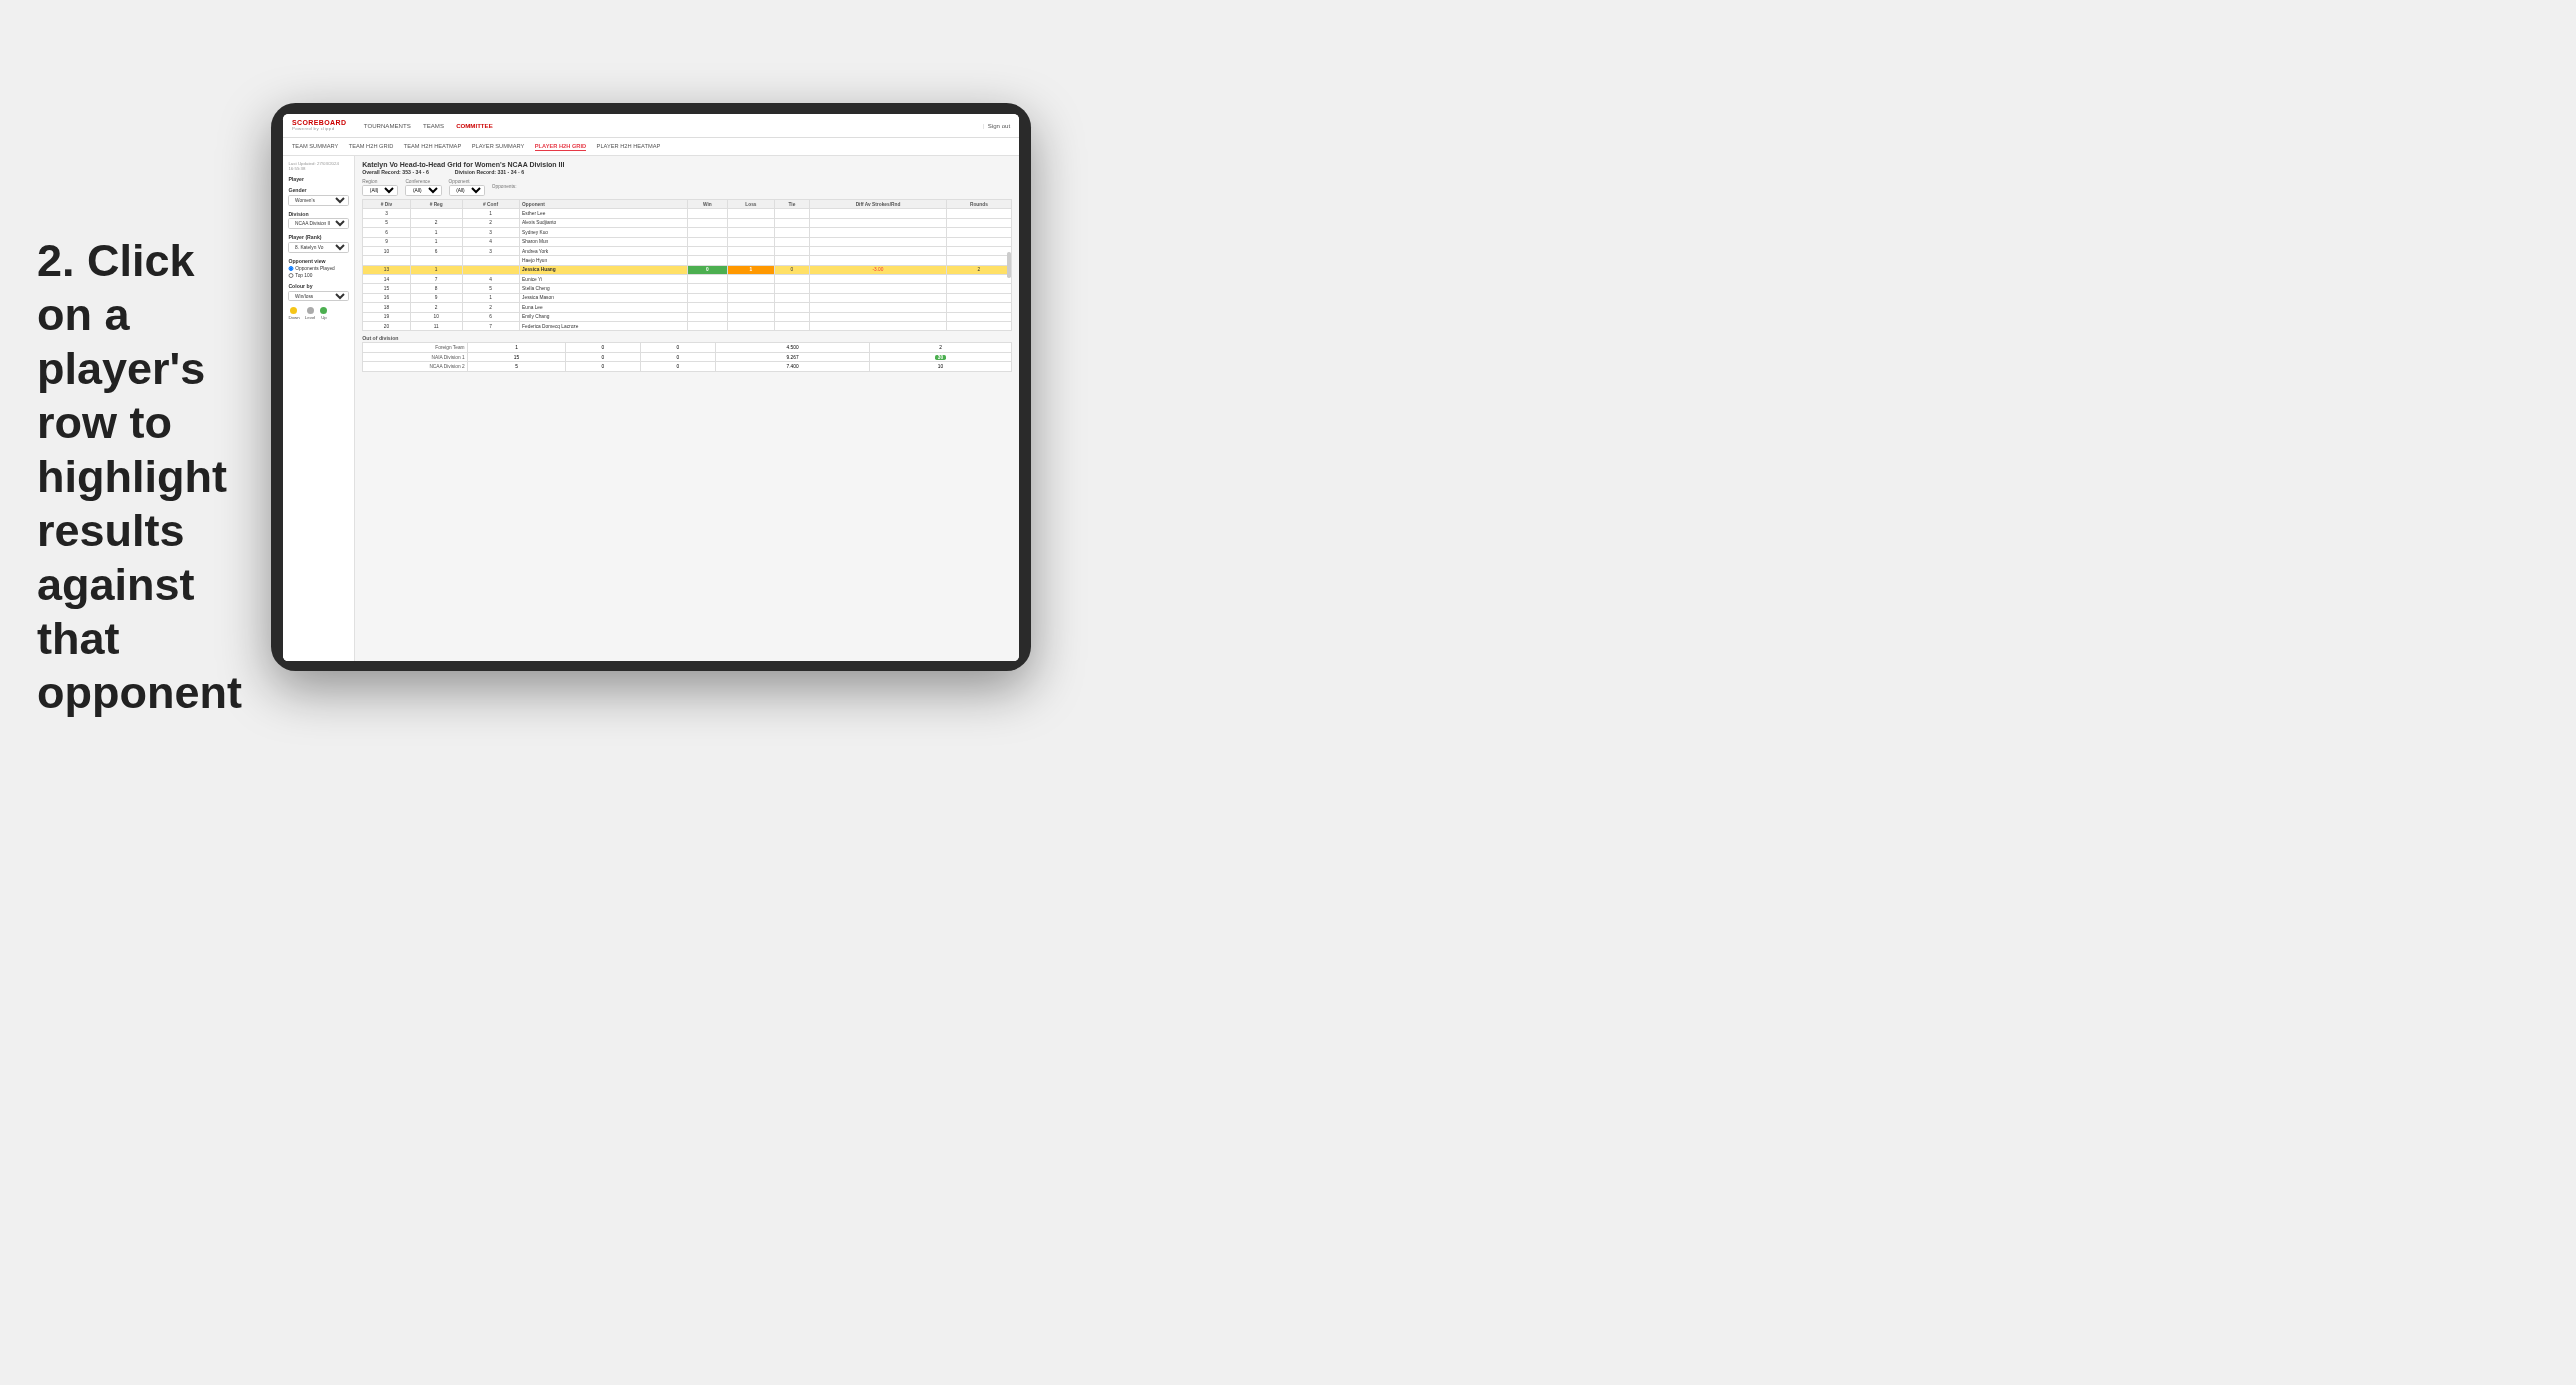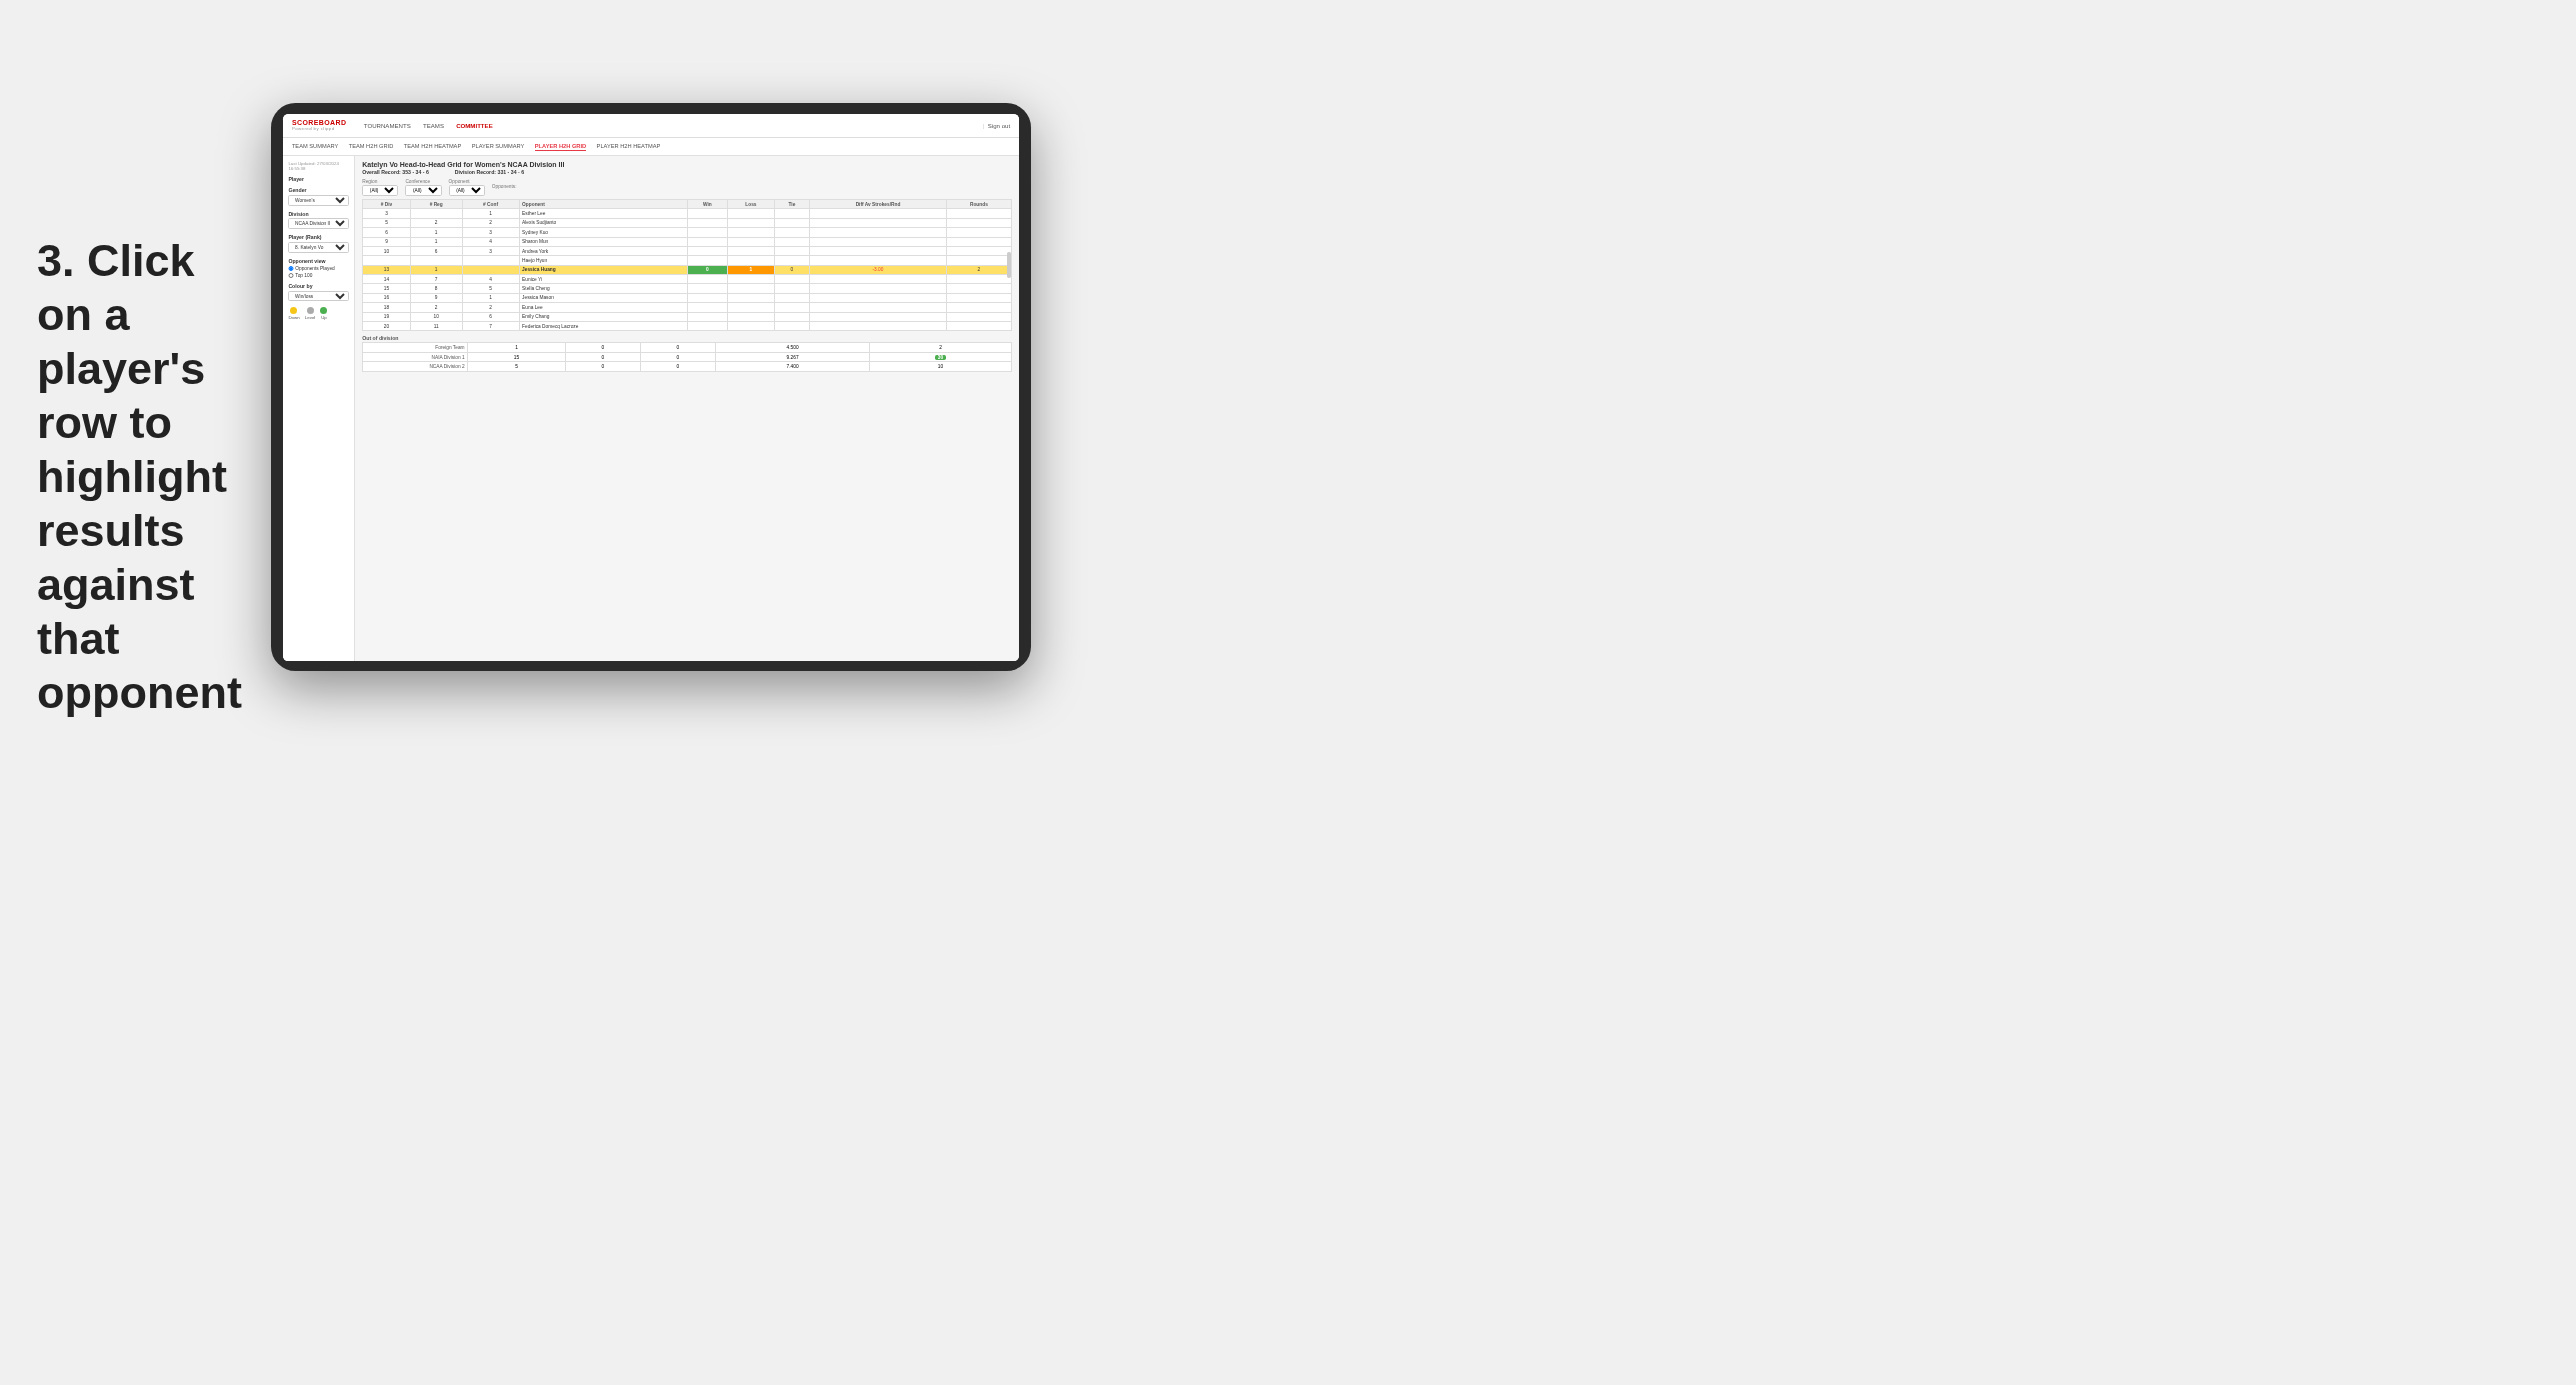--- a/index.html
+++ b/index.html
@@ -335,21 +335,21 @@
       position: absolute;
       right: 0.9px;
       top: 50%;
       transform: translateY(-50%);
     }
   </style>
 </head>
 <body>
 
 <div class="annotation">
-  <span>3. Click on a player's row to highlight results against that opponent</span>
+  <span>2. Click on a player's row to highlight results against that opponent</span>
 </div>
 
 <svg class="arrow-svg" viewBox="0 0 200 60" style="position:absolute; left:454px; top:323px; width:157px; height:48px; pointer-events:none;">
   <defs>
     <marker id="arrowhead" markerWidth="8" markerHeight="6" refX="8" refY="3" orient="auto">
       <polygon points="0 0, 8 3, 0 6" fill="#e63946"></polygon>
     </marker>
   </defs>
   <path d="M 10 30 Q 80 10 160 30" stroke="#e63946" stroke-width="3" fill="none" marker-end="url(#arrowhead)"></path>
 </svg>

